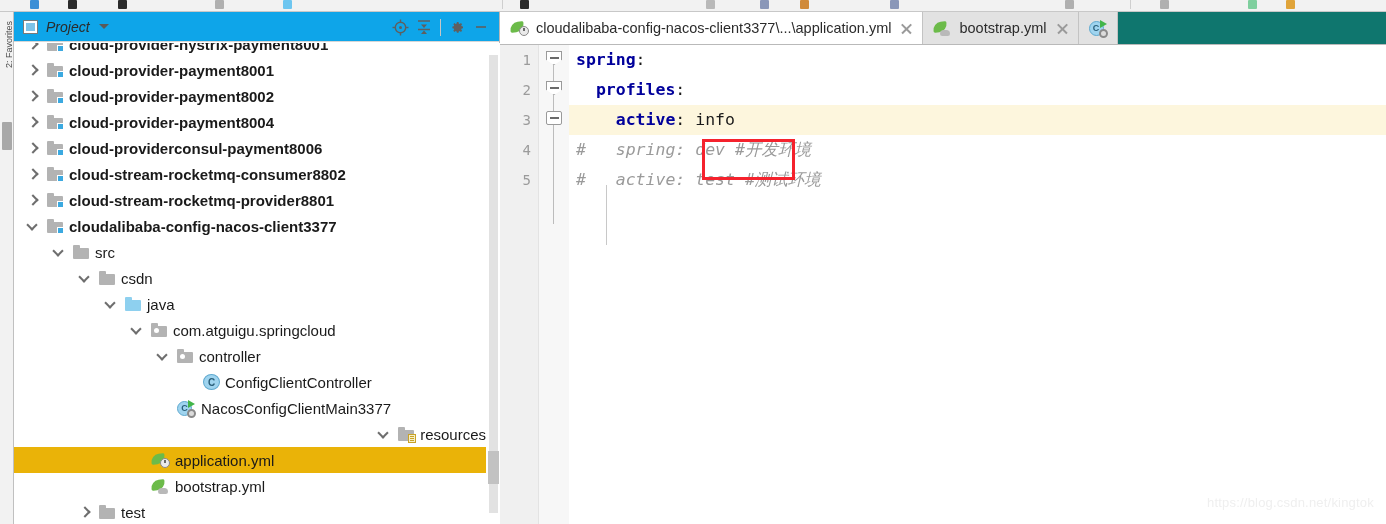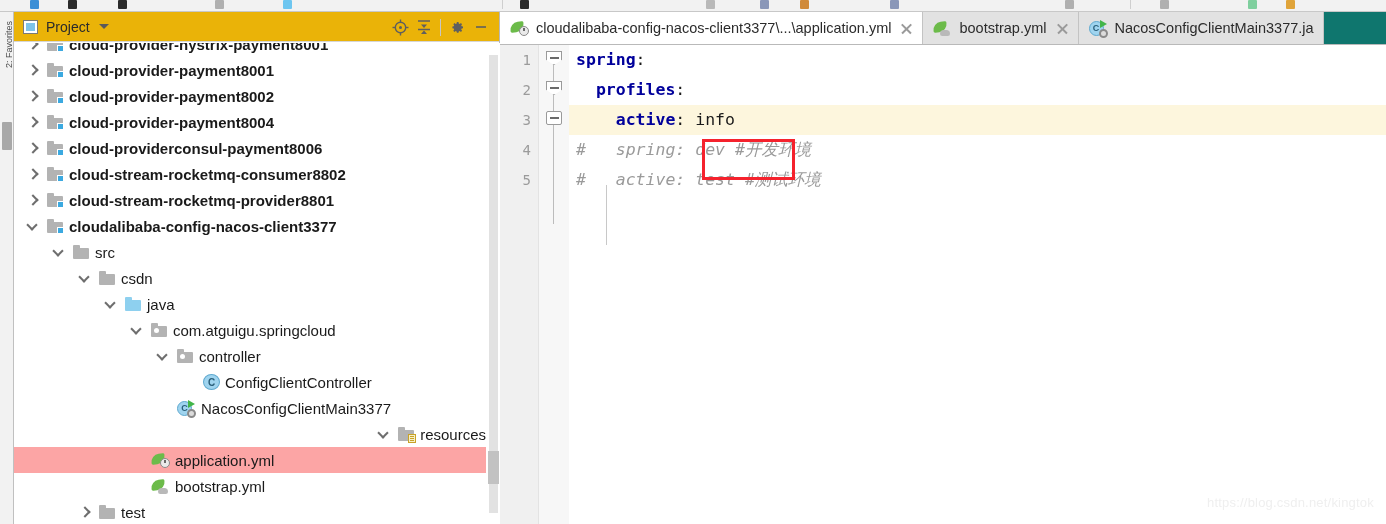--- a/index.html
+++ b/index.html
@@ -38,23 +38,23 @@
     position:absolute; left:2px; top:110px; width:10px; height:28px;
     background:#a8a8a8; border-radius:1px;
   }
 
   
   .project-panel {
     position:absolute; left:14px; top:12px; width:486px; height:512px;
     background:#ffffff; border-right:1px solid #b8b8b8;
   }
   .project-header {
-    position:relative; height:30px; background:#eab308;
+    position:relative; height:30px; background:#0ea5e9;
     border-bottom:1px solid #d6d6d6;
-    display:flex; align-items:center;
+    display:flex; align-items:center;font-style:italic;
   }
   .ph-icon {
     width:15px; height:14px; margin-left:9px;
     border:1px solid #7a7a7a; background:#ffffff;
     display:flex; align-items:center; justify-content:center;
   }
   .ph-icon i { display:block; width:9px; height:8px; background:#7ec3e8; }
   .ph-title {
     margin-left:8px; font-size:14px; color:#2b2b2b;
   }
@@ -70,21 +70,21 @@
   
   .tree-scroll {
     position:absolute; left:0; top:31px; width:486px; height:481px;
     overflow:hidden; background:#fff;
   }
   .tree-inner { position:relative; width:472px; }
   .trow {
     position:relative; height:26px; display:flex; align-items:center;
     white-space:nowrap; font-size:15px; color:#1a1a1a;
   }
-  .trow.sel { background:#fca5a5; }
+  .trow.sel { background:#eab308; }
   .arrow {
     width:11px;height:11px; position:relative; flex:0 0 auto;
   }
   .arrow.r::after, .arrow.d::after {
     content:""; position:absolute; border-right:2px solid #6e6e6e; border-bottom:2px solid #6e6e6e;
     width:6px;height:6px;
   }
   .arrow.r::after { left:1px; top:1px; transform:rotate(-45deg); }
   .arrow.d::after { left:0px; top:0px; transform:rotate(45deg); }
   .lbl { margin-left:5px; }
@@ -518,21 +518,20 @@
           </span>
           <span class="tabtext">bootstrap.yml</span>
           <span class="tabclose"></span>
         </div>
         <div class="etab">
           <span class="ico-main">
             <span class="c">C</span>
             <span class="play"></span>
             <span class="gear"></span>
           </span>
-          <span class="tabtext">NacosConfigClientMain3377.ja</span>
         </div>
       </div>
 
     <div class="code-wrap">
       <div class="hl-strip"></div>
 
       <div class="gutter" id="gutter">
           <div class="gline" style="top: 0px;">1</div>
           <div class="gline" style="top: 30px;">2</div>
           <div class="gline" style="top: 60px;">3</div>

